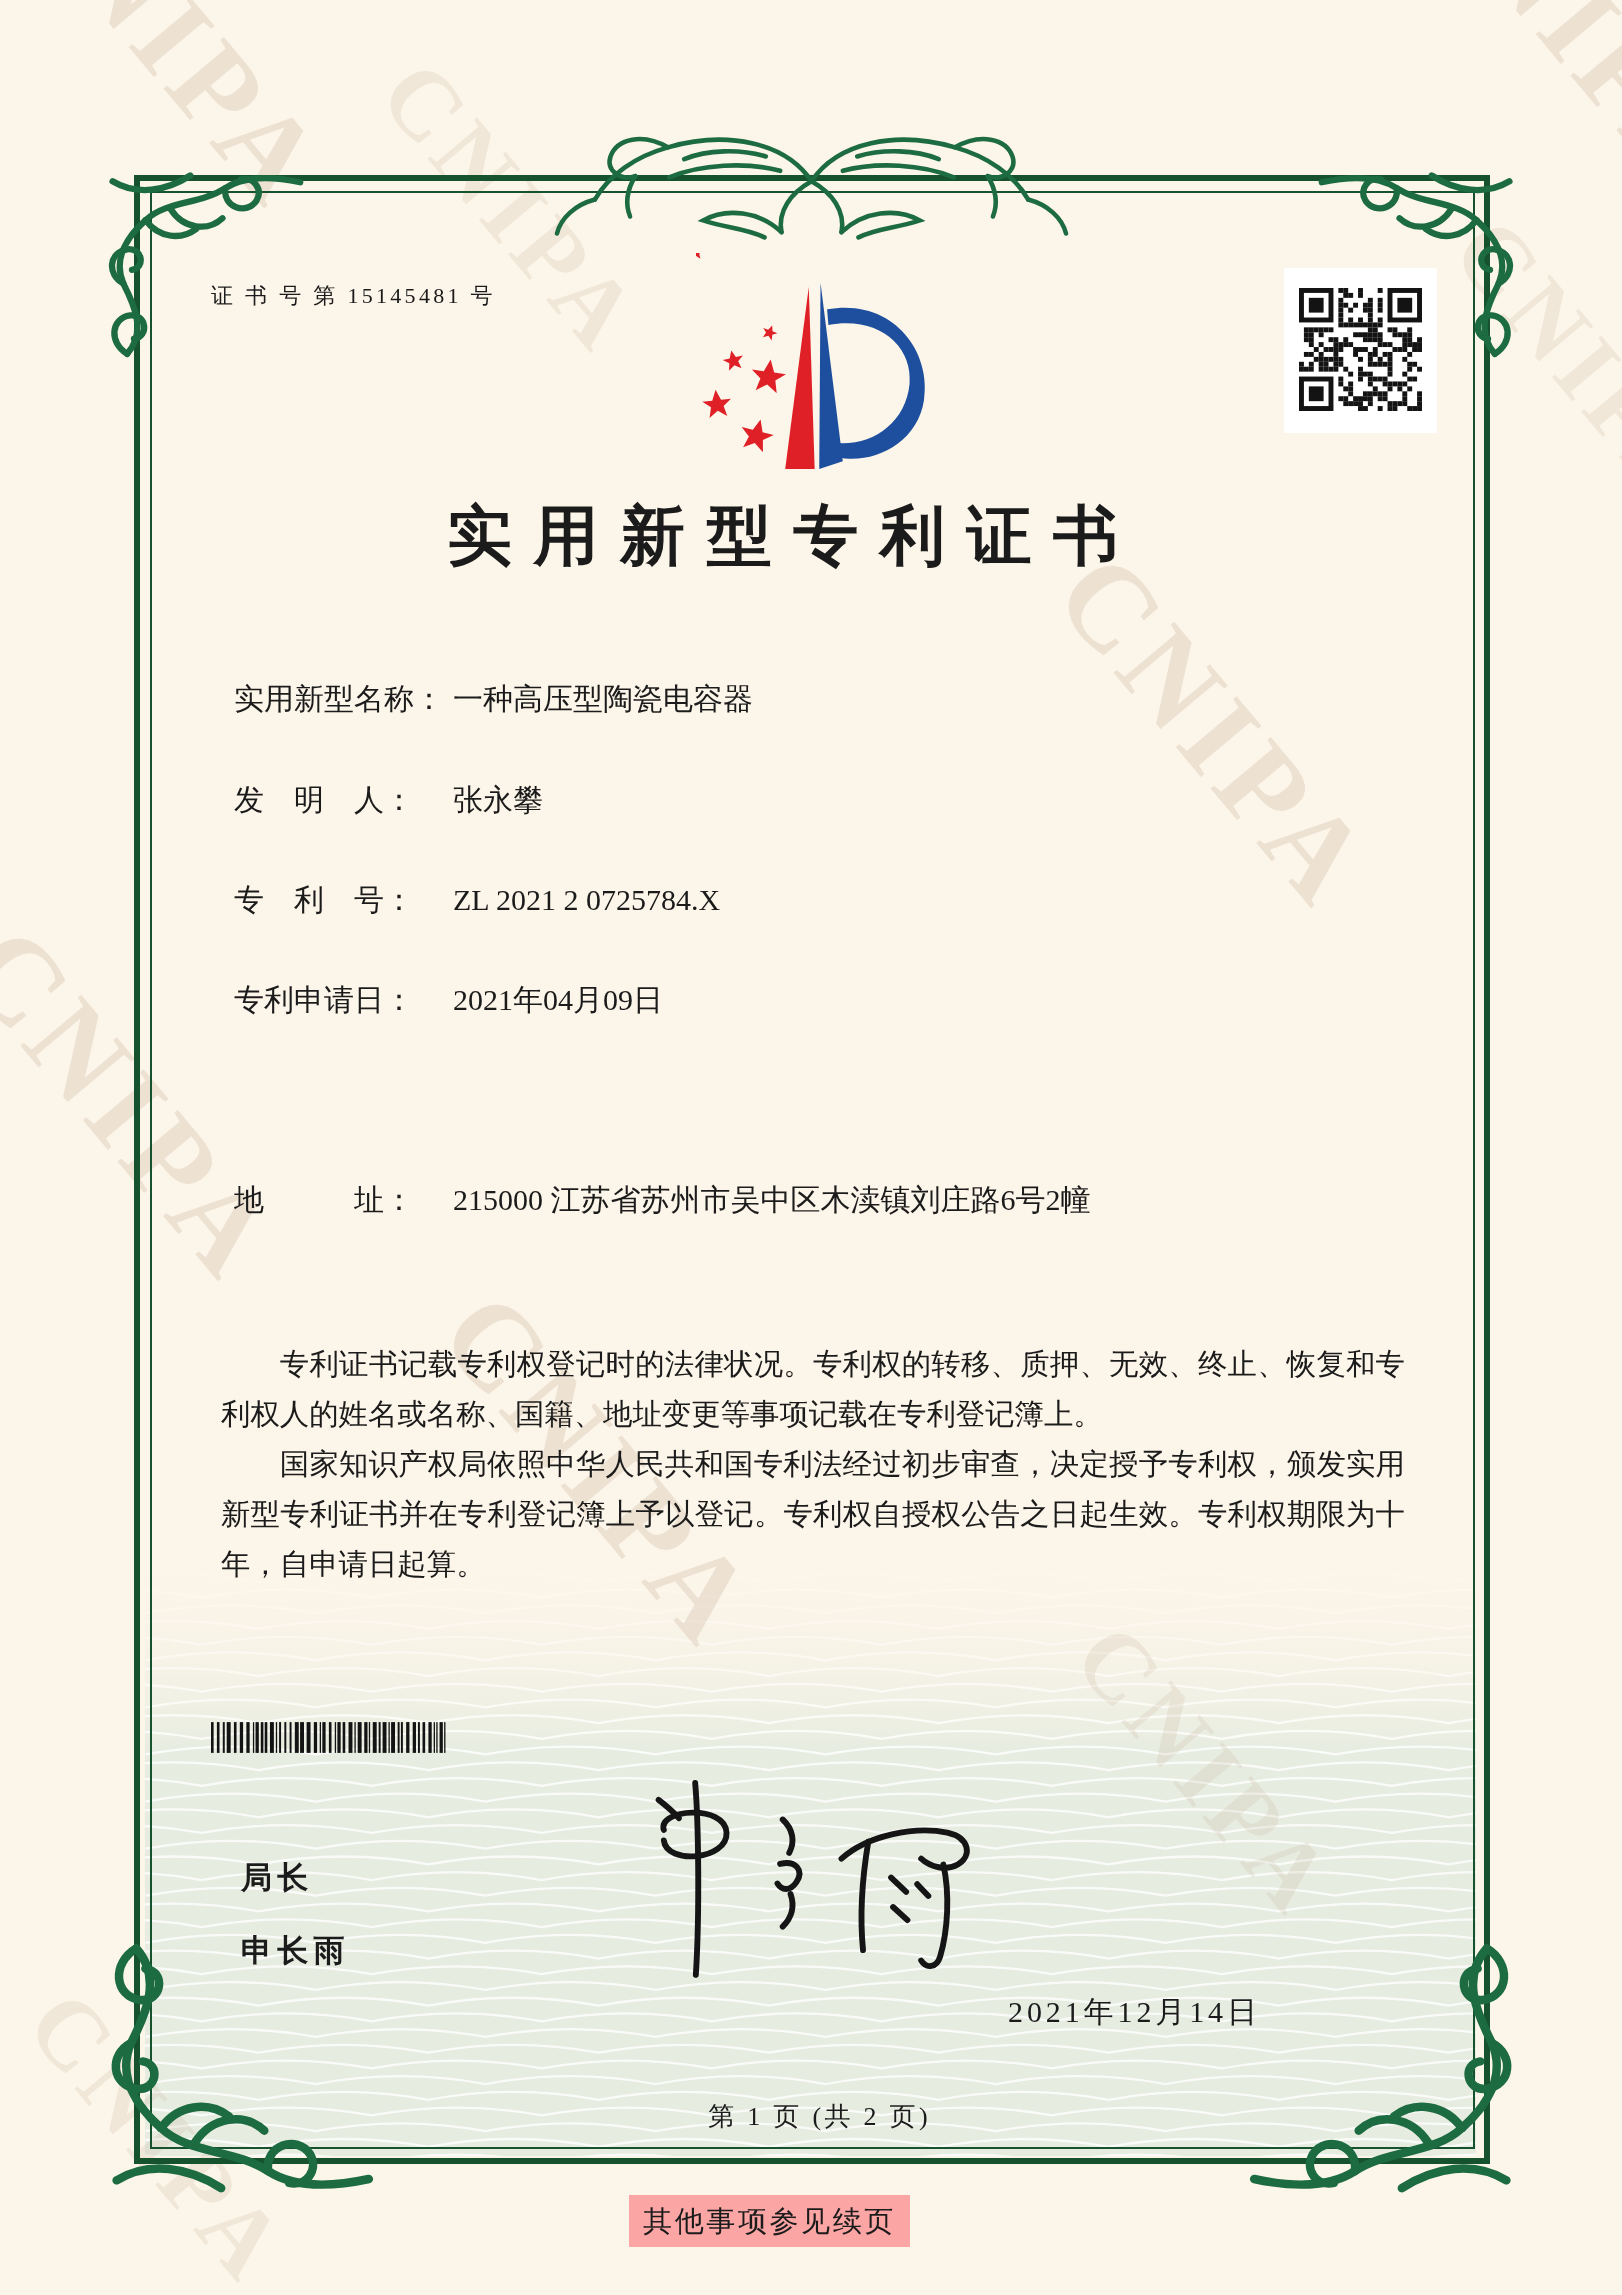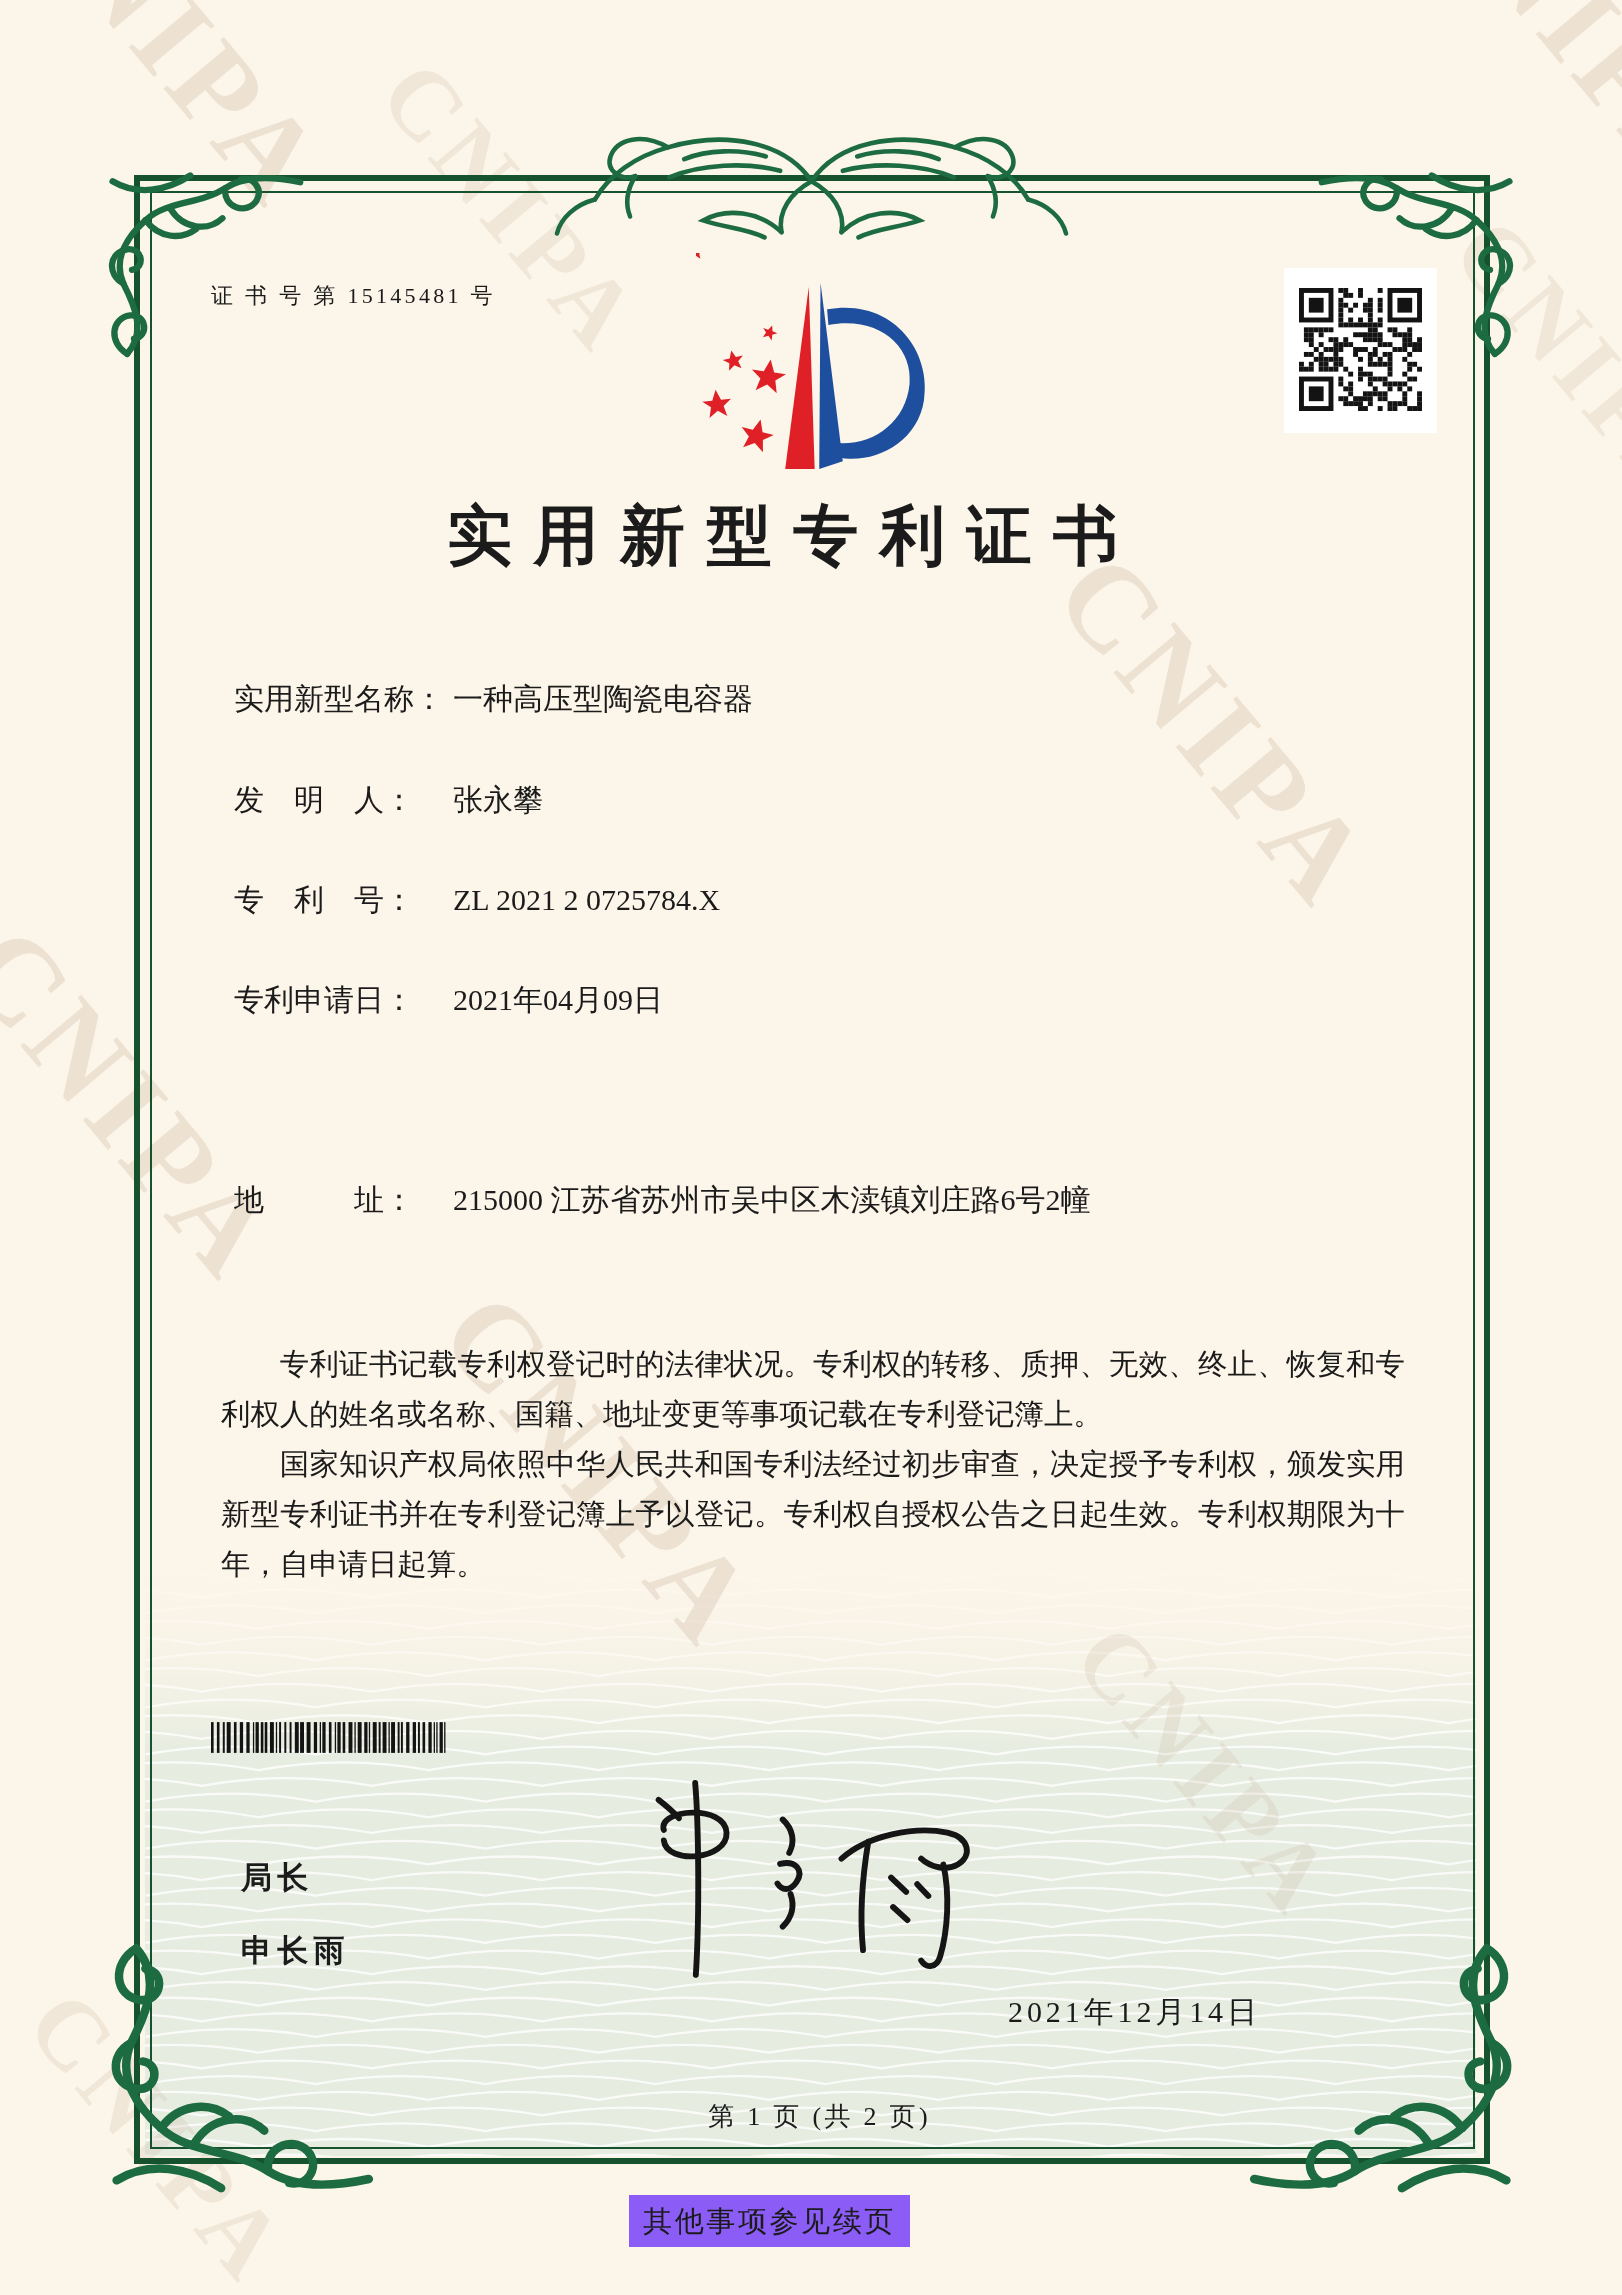--- a/index.html
+++ b/index.html
@@ -58,21 +58,21 @@
   .barcode{position:absolute;left:211px;top:1722px;z-index:4;}
   .sig-label{position:absolute;left:241px;z-index:4;
     font-family:"Liberation Sans","DejaVu Sans",sans-serif;
     font-weight:bold;font-size:31px;letter-spacing:5.2px;}
   .signature{position:absolute;left:560px;top:1779px;z-index:4;}
   .issue-date{position:absolute;left:1008px;top:1992px;z-index:4;font-size:30px;letter-spacing:3.9px;}
   .page-footer{position:absolute;left:0;top:2099px;width:1557px;z-index:4;
     text-align:center;font-size:26px;letter-spacing:3.3px;padding-left:41px;}
   .note{
     position:absolute;left:629px;top:2195px;width:281px;height:52px;z-index:4;
-    background:#8b5cf6;text-align:center;line-height:52px;font-size:29px;letter-spacing:2.6px;
+    background:#fca5a5;text-align:center;line-height:52px;font-size:29px;letter-spacing:2.6px;
   }
 </style>
 </head>
 <body>
 
 <div class="page">
 
   <span class="wm" style="left:-39px;top:-39px">CNIPA</span>
   <span class="wm" style="left:1368px;top:-52px">CNIPA</span>
   <span class="wm small" style="left:1413px;top:308px">CNIPA</span>

